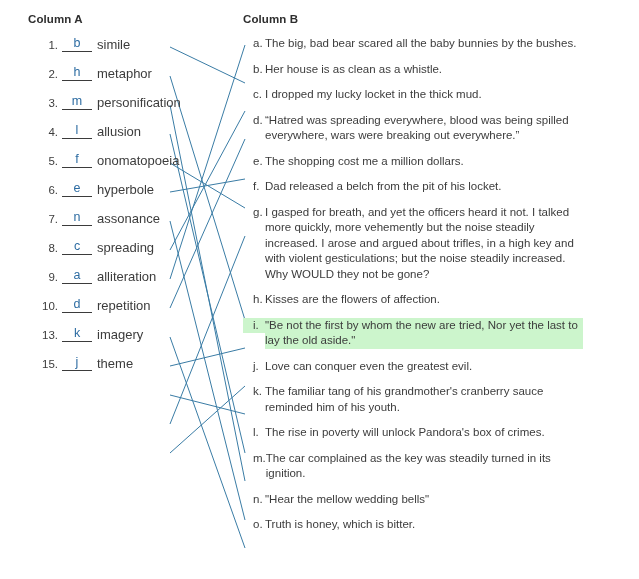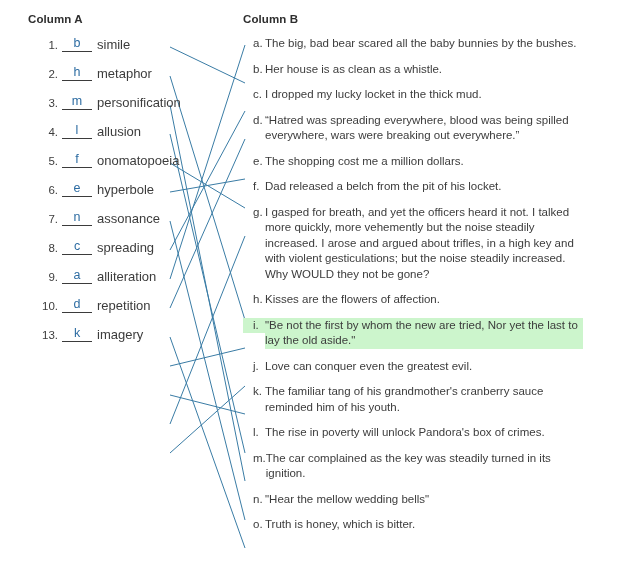--- a/index.html
+++ b/index.html
@@ -198,20 +198,25 @@
       <div class="a-row">
         <span class="a-num">10.</span>
         <span class="a-blank">d</span>
         <span class="a-term">repetition</span>
       </div>
       <div class="a-row">
         <span class="a-num">13.</span>
         <span class="a-blank">k</span>
         <span class="a-term">imagery</span>
       </div>
+      <div class="a-row">
+        <span class="a-num">15.</span>
+        <span class="a-blank">j</span>
+        <span class="a-term">theme</span>
+      </div>
     </div>
 
   <div id="column-b">
       <div class="b-row">
         <span class="b-letter">a.</span>
         <span class="b-text">The big, bad bear scared all the baby bunnies by the bushes.</span>
       </div>
       <div class="b-row">
         <span class="b-letter">b.</span>
         <span class="b-text">Her house is as clean as a whistle.</span>

